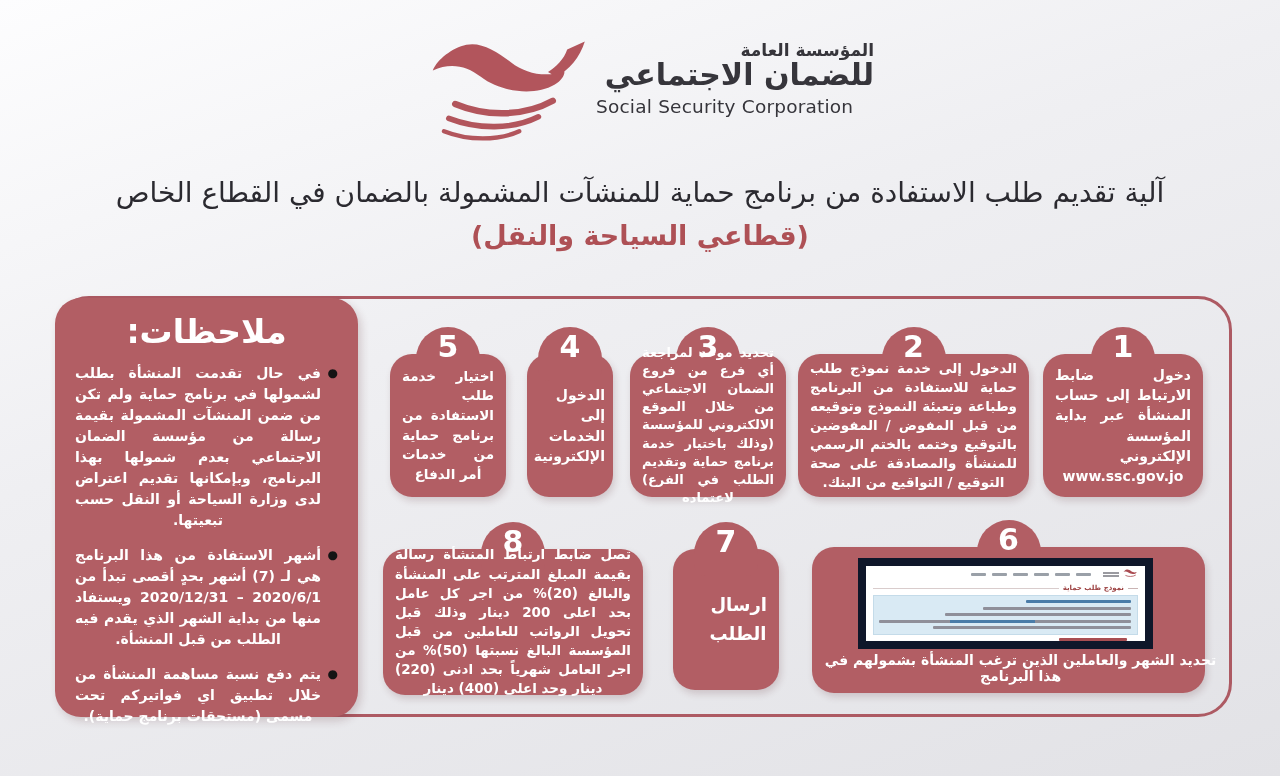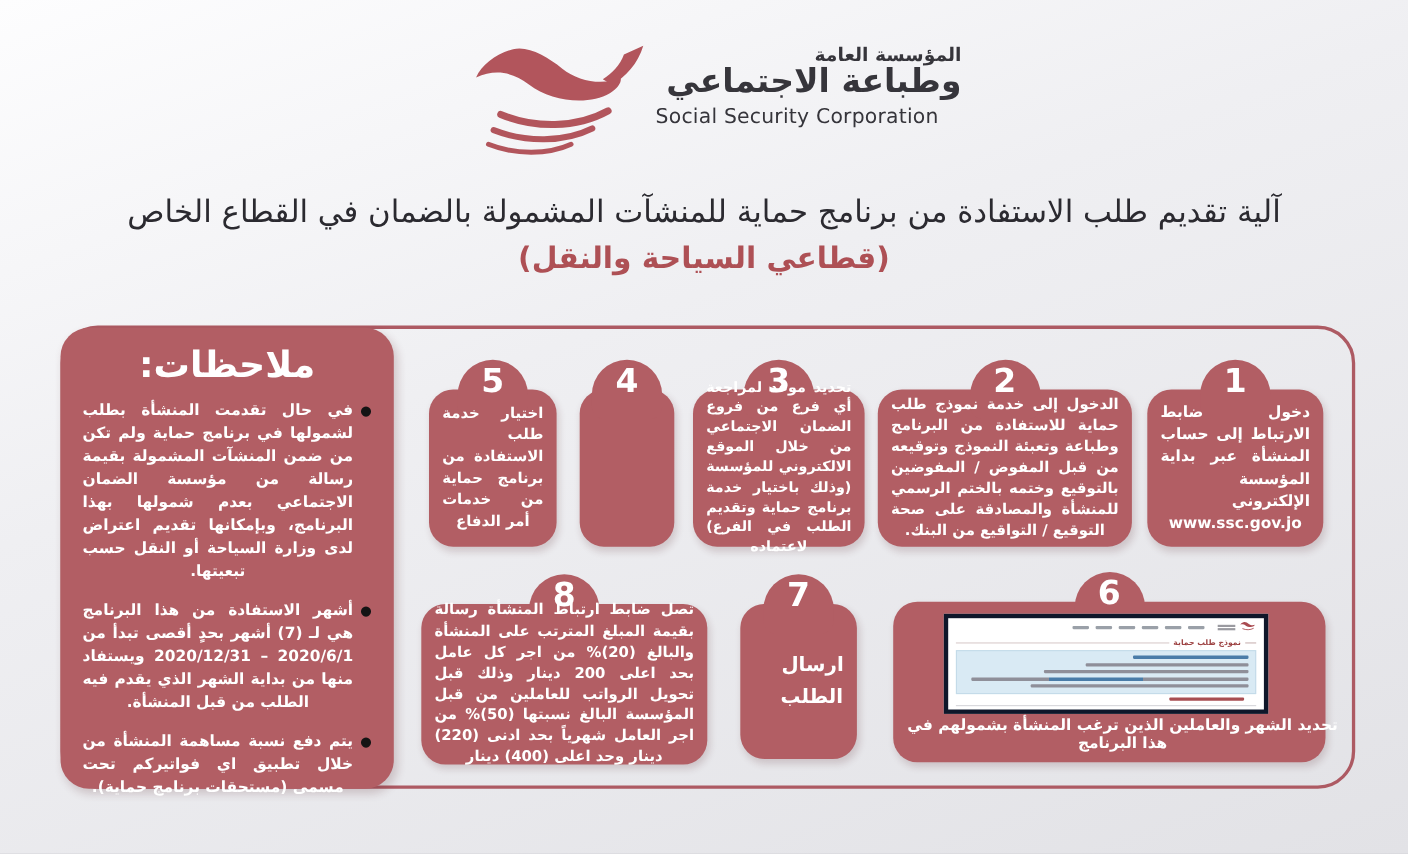--- a/index.html
+++ b/index.html
@@ -71,21 +71,21 @@
   .step-7 { left:673px; top:549px; width:106px; height:141px; }
   .step-7 .step-text { font-size:18px; line-height:1.6;margin-left:24px; }
   .step-6 { left:812px; top:547px; width:393px; height:146px; display:block; }
   .step-caption {
     position:absolute; bottom:9px; left:0; width:100%; text-align:center;
     font-size:14px; font-weight:bold; direction:rtl;margin-left:12px;
   }
   
   .mini-browser {
     position:absolute; left:46px; top:11px; width:295px; height:91px;
-    background:#fff; border:4px solid #0f172a; direction:rtl; overflow:hidden;
+    background:#fff; border:8px solid #0f172a; direction:rtl; overflow:hidden;
   }
   .mb-header { display:flex; align-items:center; padding:3px 5px 2px; }
   .mb-logo { display:flex; align-items:center; gap:3px; }
   .mb-logo svg { width:18px; height:11px; }
   .mb-logo-lines i { display:block; width:16px; height:1.5px; background:#9a9aa0; margin:1.5px 0; }
   .mb-nav { display:flex; gap:6px; margin-right:12px; align-items:center; }
   .mb-nav i { display:block; width:15px; height:2.5px; background:#9aa0a8; border-radius:1px; }
   .mb-heading-row { display:flex; align-items:center; gap:4px; padding:0 7px; margin-top:3px; }
   .mb-rule-s { width:10px; height:1px; background:#c9b3b3; }
   .mb-heading { font-size:7px; font-weight:bold; color:#9e4444; white-space:nowrap; line-height:1; }
@@ -113,21 +113,21 @@
   <div class="logo">
     <svg class="logo-bird" viewBox="0 0 200 140">
       <path fill="#b2555c" d="M48 6 C30 10 12 24 6 38 C28 28 48 32 66 46 C92 66 134 70 158 56 C168 50 172 42 170 38 C150 48 122 42 104 28 C86 14 66 2 48 6 Z"></path>
       <path fill="#b2555c" d="M150 40 C160 34 170 24 174 12 L196 2 C190 22 176 38 160 46 Z"></path>
       <path fill="none" stroke="#b2555c" stroke-width="8" stroke-linecap="round" d="M34 80 C72 96 120 96 156 76"></path>
       <path fill="none" stroke="#b2555c" stroke-width="7" stroke-linecap="round" d="M26 98 C62 112 106 112 138 96"></path>
       <path fill="none" stroke="#b2555c" stroke-width="5.5" stroke-linecap="round" d="M20 114 C50 126 88 126 114 114"></path>
     </svg>
     <div class="logo-text">
       <div class="logo-ar1">المؤسسة العامة</div>
-      <div class="logo-ar2">وطباعة الاجتماعي</div>
+      <div class="logo-ar2">للضمان الاجتماعي</div>
       <div class="logo-en">Social Security Corporation</div>
     </div>
   </div>
 
   <div class="main-title">آلية تقديم طلب الاستفادة من برنامج حماية للمنشآت المشمولة بالضمان في القطاع الخاص</div>
   <div class="sub-title">(قطاعي السياحة والنقل)</div>
 
   <div class="board"></div>
 
   <aside class="notes">
@@ -153,20 +153,21 @@
   <div class="step step-2">
     <div class="tab">2</div>
     <div class="step-text">الدخول إلى خدمة نموذج طلب حماية للاستفادة من البرنامج وطباعة وتعبئة النموذج وتوقيعه من قبل المفوض / المفوضين بالتوقيع وختمه بالختم الرسمي للمنشأة والمصادقة على صحة التوقيع / التواقيع من البنك.</div>
   </div>
   <div class="step step-3">
     <div class="tab">3</div>
     <div class="step-text">تحديد موعد لمراجعة أي فرع من فروع الضمان الاجتماعي من خلال الموقع الالكتروني للمؤسسة (وذلك باختيار خدمة برنامج حماية وتقديم الطلب في الفرع) لاعتماده</div>
   </div>
   <div class="step step-4">
     <div class="tab">4</div>
+    <div class="step-text">الدخول إلى الخدمات الإلكترونية</div>
   </div>
   <div class="step step-5">
     <div class="tab">5</div>
     <div class="step-text">اختيار خدمة طلب الاستفادة من برنامج حماية من خدمات أمر الدفاع</div>
   </div>
 
   <div class="step step-8">
     <div class="tab">8</div>
     <div class="step-text">تصل ضابط ارتباط المنشأة رسالة بقيمة المبلغ المترتب على المنشأة والبالغ (20)% من اجر كل عامل بحد اعلى 200 دينار وذلك قبل تحويل الرواتب للعاملين من قبل المؤسسة البالغ نسبتها (50)% من اجر العامل شهرياً بحد ادنى (220) دينار وحد اعلى (400) دينار</div>
   </div>

